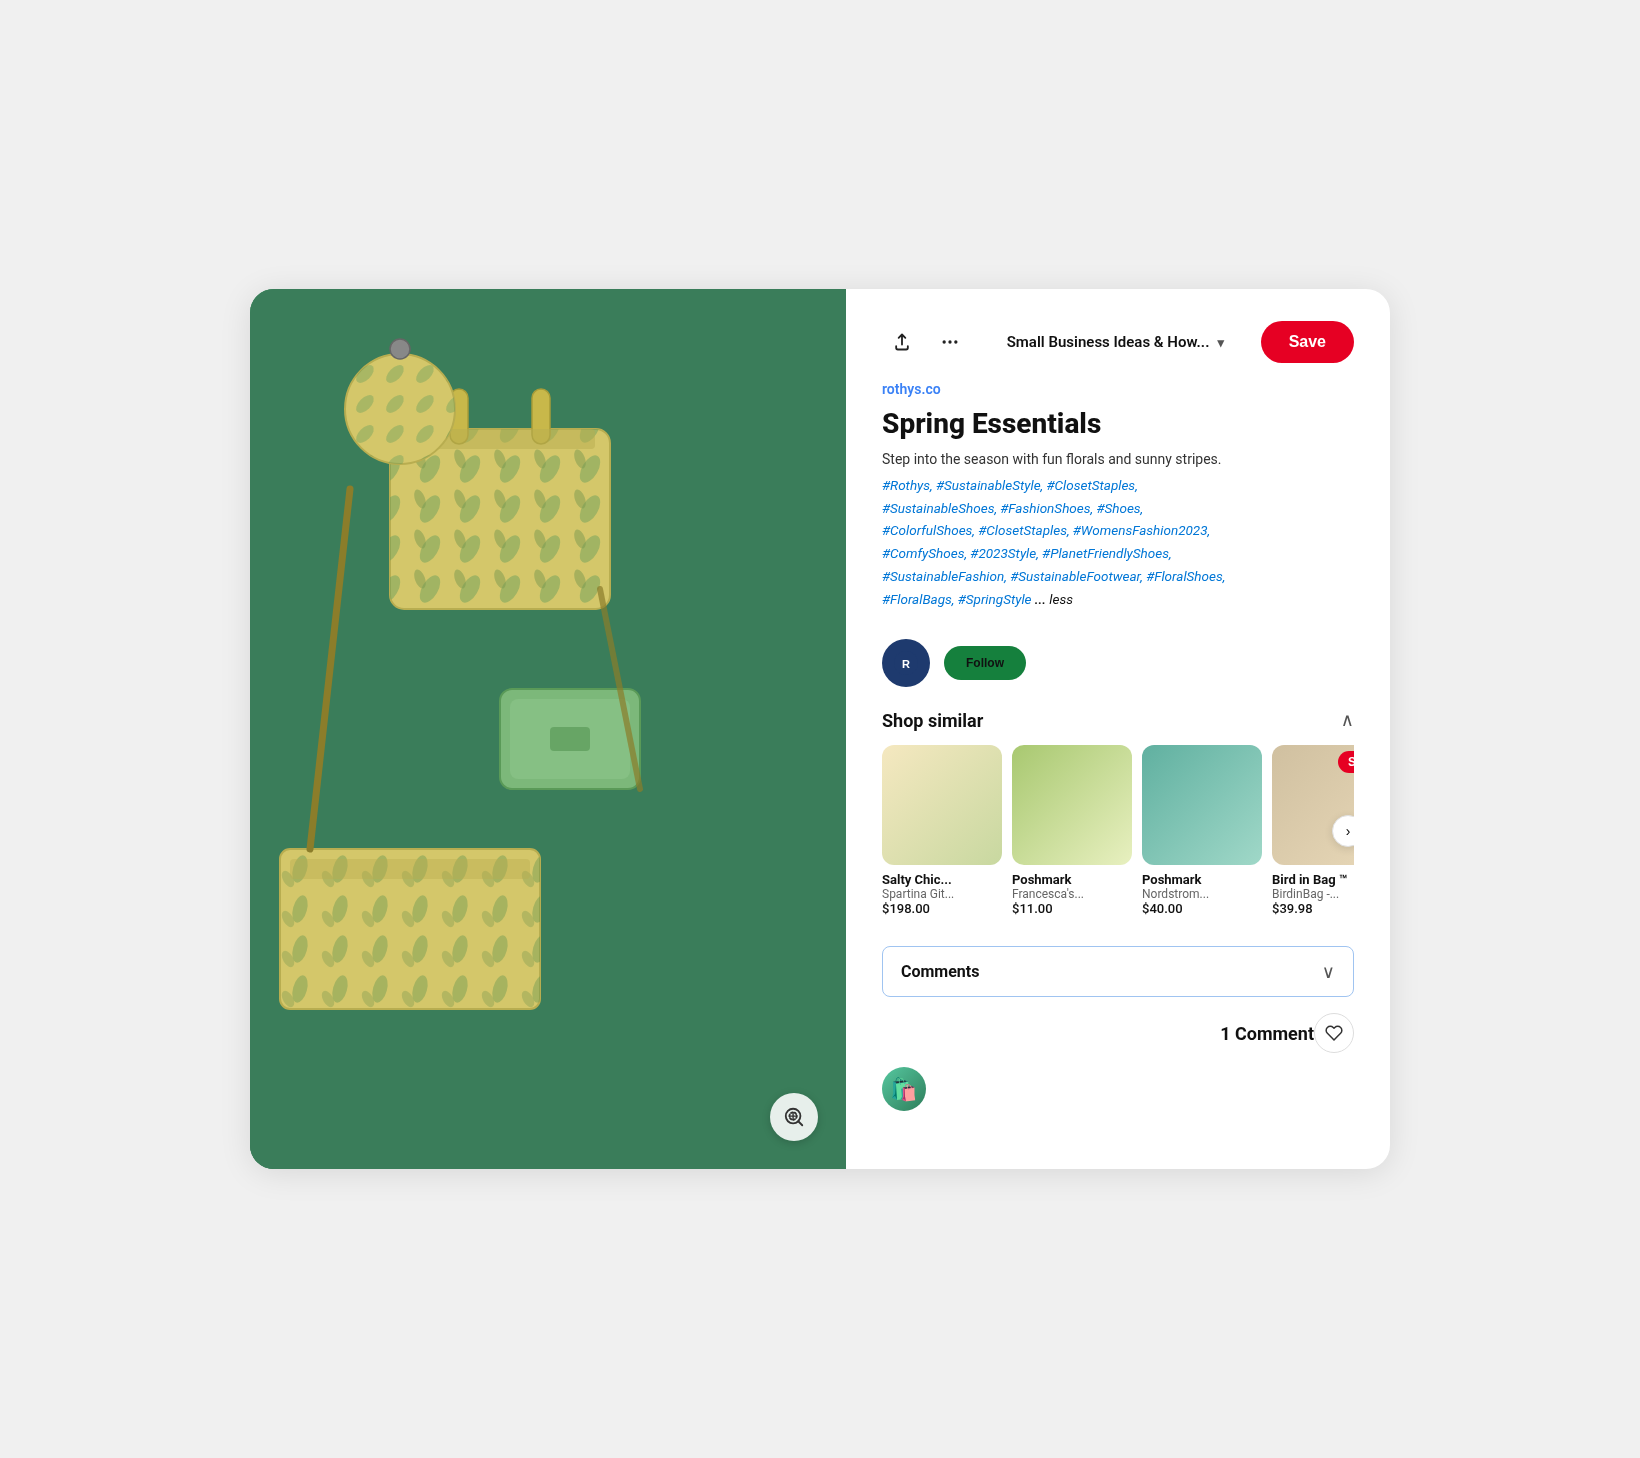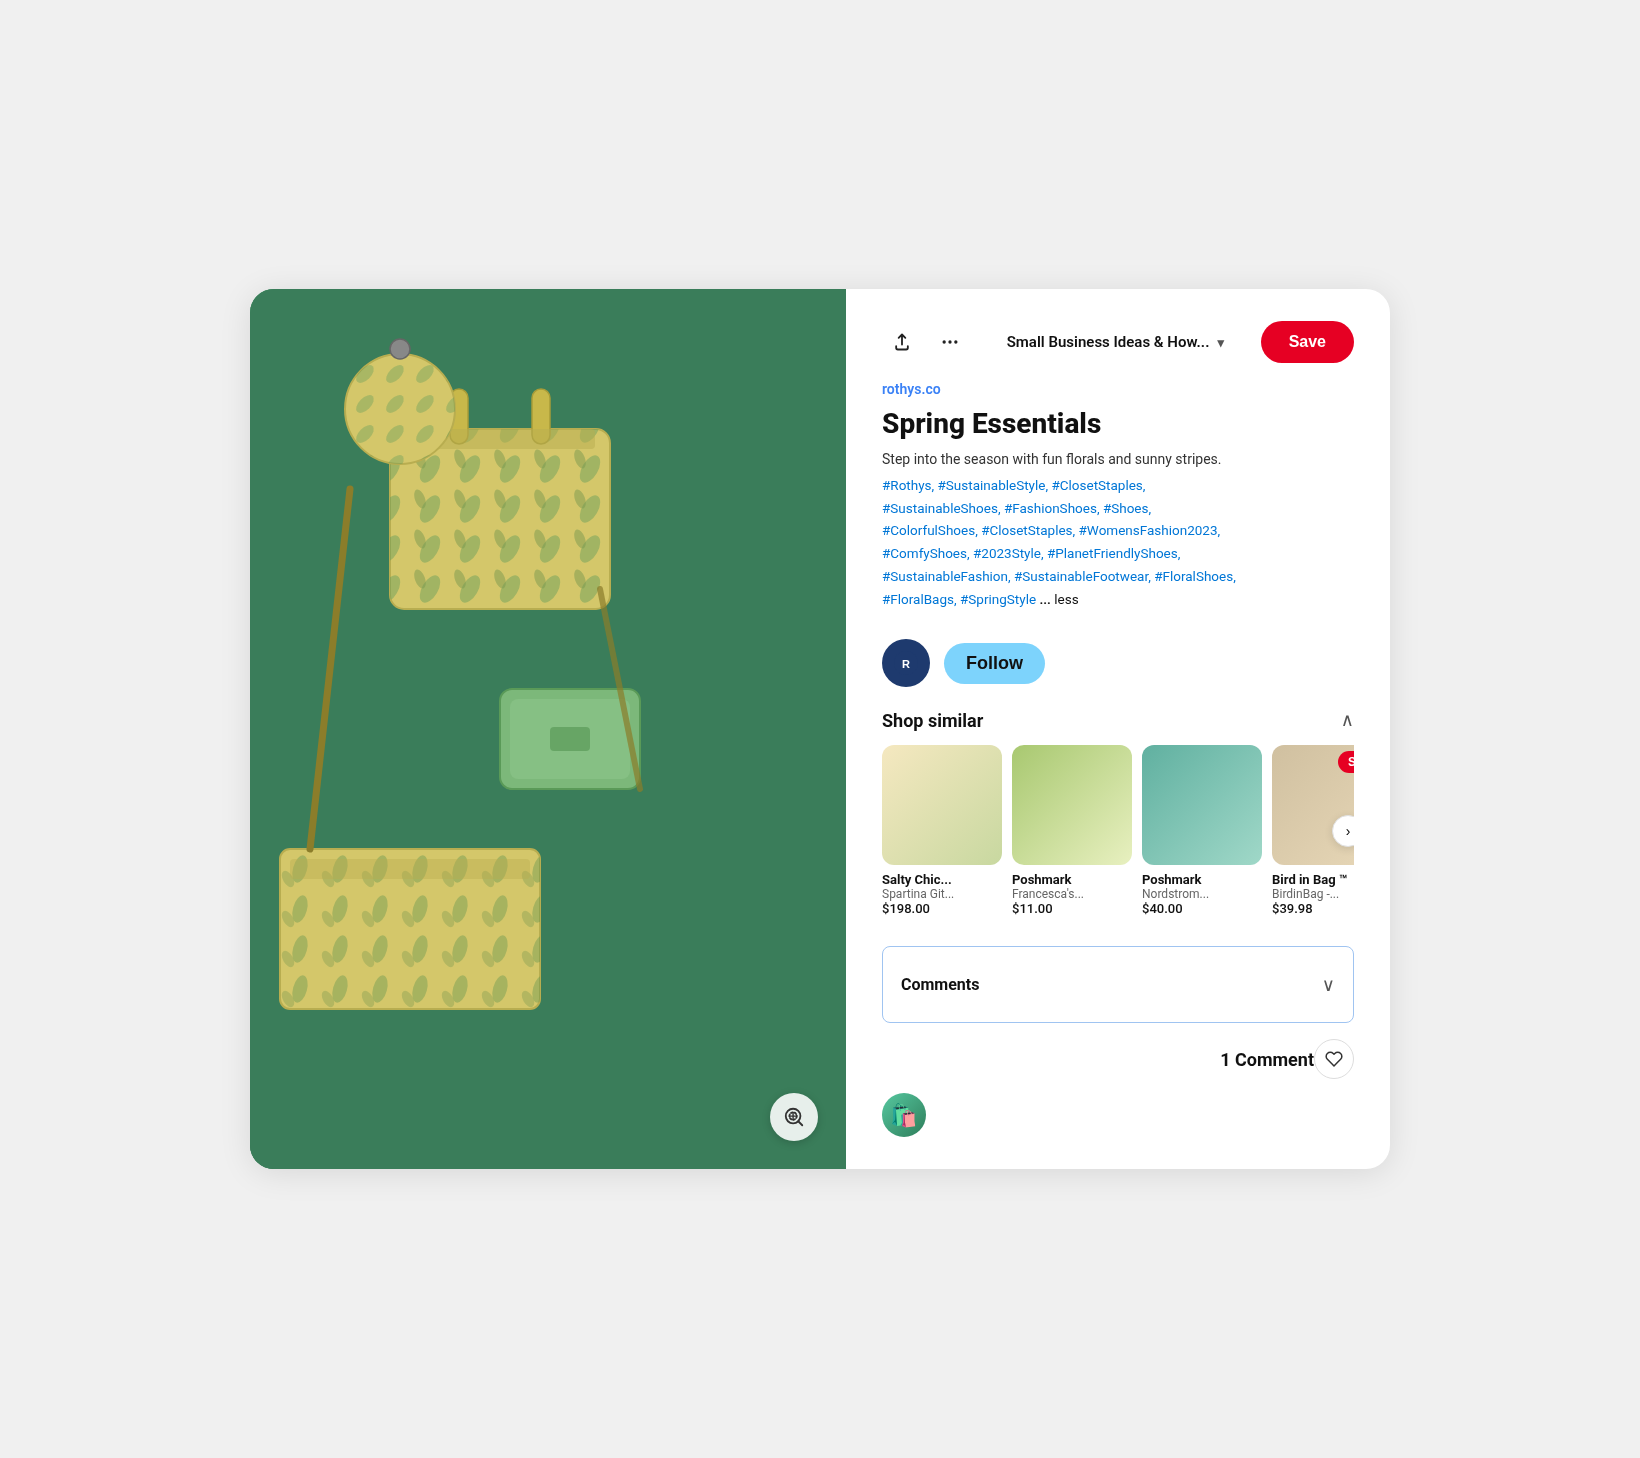--- a/index.html
+++ b/index.html
@@ -133,20 +133,21 @@
       font-size: 14px;
       color: #333;
       margin-bottom: 4px;
       line-height: 1.5;
     }
     .hashtags {
       font-size: 13.5px;
       color: #0076d6;
       line-height: 1.7;
       margin-bottom: 6px;
+      font-style: italic;
     }
     .hashtags span { cursor: pointer; }
     .show-less {
       color: #111;
       font-size: 13.5px;
       cursor: pointer;
     }
     .show-less strong { font-weight: 600; }
     .author-row {
       display: flex;
@@ -184,25 +185,25 @@
     }
     .verified-badge {
       color: #0076d6;
       font-size: 14px;
     }
     .author-followers {
       font-size: 13px;
       color: #666;
     }
     .follow-btn {
-      background: #7dd3fc;
+      background: #15803d;
       border: none;
       border-radius: 24px;
       padding: 10px 22px;
-      font-size: 18px;
+      font-size: 12px;
       font-weight: 700;
       color: #111;
       cursor: pointer;
       white-space: nowrap;
     }
     .shop-similar-section {
       margin-bottom: 20px;
     }
     .shop-similar-header {
       display: flex;
@@ -300,21 +301,21 @@
     }
     .comments-section {
       margin-top: 10px;
     }
     .comments-header-bar {
       display: flex;
       align-items: center;
       justify-content: space-between;
       border: 1.5px solid #a0c4f1;
       border-radius: 8px;
-      padding: 27px 18px;
+      padding: 14px 18px;
       cursor: pointer;
       background: #fff;
       margin-bottom: 16px;
     }
     .comments-header-label {
       font-size: 16px;
       font-weight: 700;
       color: #111;
     }
     .comments-count-row {

